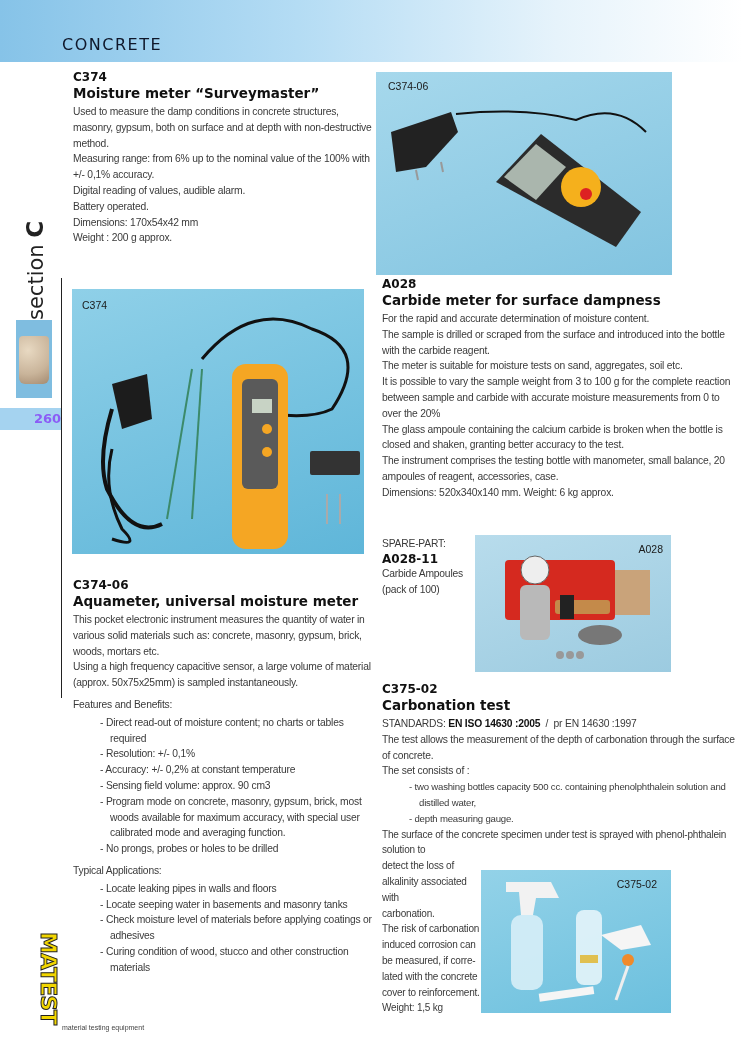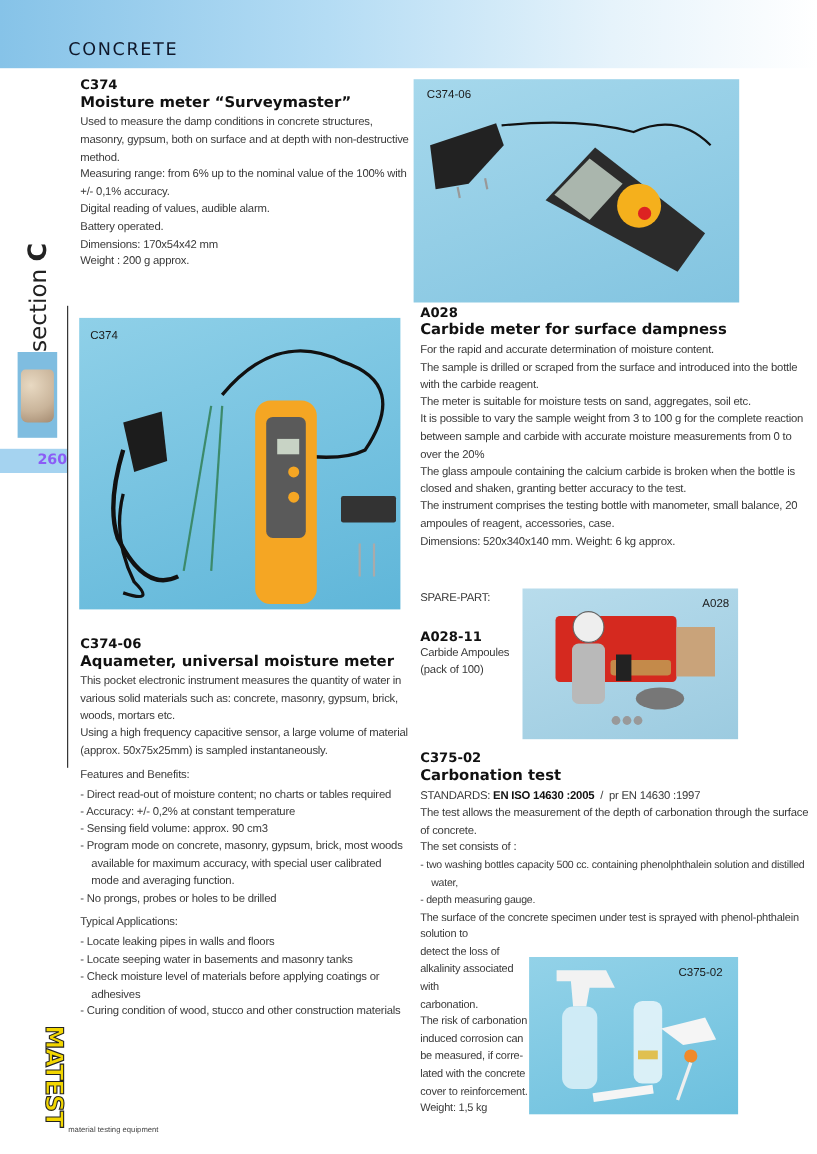--- a/index.html
+++ b/index.html
@@ -35,21 +35,21 @@
   .title { font-weight:bold; font-size:13.5px; color:#111; font-family:"DejaVu Sans", sans-serif; margin-top:1px; }
   .body { font-size:10.3px; line-height:15.8px; color:#3a3a3a; letter-spacing:-0.2px; }
   .body p { margin:0; }
 
   .block { position:absolute; }
 
   .photo { position:absolute; background:#9cd0e8; overflow:hidden; }
   .photo-label { position:absolute; font-size:10.5px; color:#1a1a1a; }
 
   ul.dash { list-style:none; }
-  ul.dash li { padding-left:10px; text-indent:-10px; }
+  ul.dash li { padding-left:10px; text-indent:-10px;margin-left:27px; }
   ul.dash li::before { content:"- "; }
 </style>
 </head>
 <body>
 
 <div class="banner"></div>
 <div class="banner-title">CONCRETE</div>
 
 <div class="section-label"><span>section</span> <b>C</b></div>
 <div class="side-thumb">
@@ -115,21 +115,21 @@
     <p>The meter is suitable for moisture tests on sand, aggregates, soil etc.</p>
     <p>It is possible to vary the sample weight from 3 to 100 g for the complete reaction between sample and carbide with accurate moisture measurements from 0 to over the 20%</p>
     <p>The glass ampoule containing the calcium carbide is broken when the bottle is closed and shaken, granting better accuracy to the test.</p>
     <p>The instrument comprises the testing bottle with manometer, small balance, 20 ampoules of reagent, accessories, case.</p>
     <p>Dimensions: 520x340x140 mm.  Weight: 6 kg approx.</p>
   </div>
 </div>
 
 <div class="block" style="left:382px; top:536px; width:95px;">
   <div class="body">SPARE-PART:</div>
-  <div class="code" style="margin-top:20px;">A028-11</div>
+  <div class="code" style="margin-top:0;">A028-11</div>
   <div class="body">Carbide Ampoules</div>
   <div class="body">(pack of 100)</div>
 </div>
 
 <div class="photo" style="left:475px; top:535px; width:196px; height:137px; background:linear-gradient(160deg,#b8dcec,#9ccbe0);">
   <span class="photo-label" style="right:8px; top:8px;">A028</span>
   <svg width="196" height="137" style="position:absolute;left:0;top:0;">
     <rect x="30" y="25" width="110" height="60" rx="4" fill="#d5291f"></rect>
     <rect x="45" y="50" width="30" height="55" rx="6" fill="#b9b9b9"></rect>
     <circle cx="60" cy="35" r="14" fill="#eee" stroke="#666"></circle>
@@ -146,20 +146,21 @@
 <div class="block" style="left:73px; top:578px; width:300px;">
   <div class="code">C374-06</div>
   <div class="title">Aquameter, universal moisture meter</div>
   <div class="body" style="margin-top:3px;">
     <p>This pocket electronic instrument measures the quantity of water in various solid materials such as: concrete, masonry, gypsum, brick, woods, mortars etc.</p>
     <p>Using a high frequency capacitive sensor, a large volume of material (approx. 50x75x25mm) is sampled instantaneously.</p>
   </div>
   <div class="body" style="margin-top:6px;">Features and Benefits:</div>
   <ul class="dash body" style="margin-top:2px;">
     <li>Direct read-out of moisture content; no charts or tables required</li>
+    <li>Resolution: +/- 0,1%</li>
     <li>Accuracy: +/- 0,2% at constant temperature</li>
     <li>Sensing field volume: approx. 90 cm3</li>
     <li>Program mode on concrete, masonry, gypsum, brick, most woods available for maximum accuracy, with special user calibrated mode and averaging function.</li>
     <li>No prongs, probes or holes to be drilled</li>
   </ul>
   <div class="body" style="margin-top:6px;">Typical Applications:</div>
   <ul class="dash body" style="margin-top:2px;">
     <li>Locate leaking pipes in walls and floors</li>
     <li>Locate seeping water in basements and masonry tanks</li>
     <li>Check moisture level of materials before applying coatings or adhesives</li>

